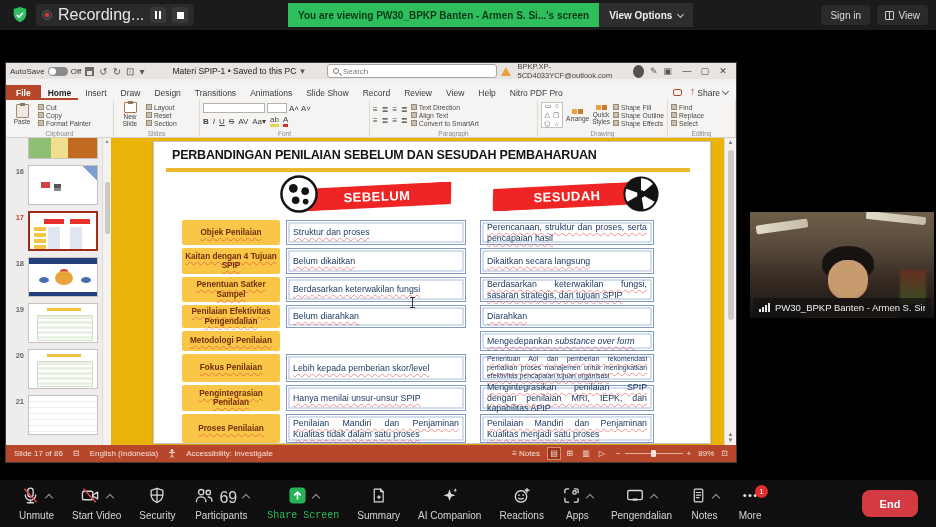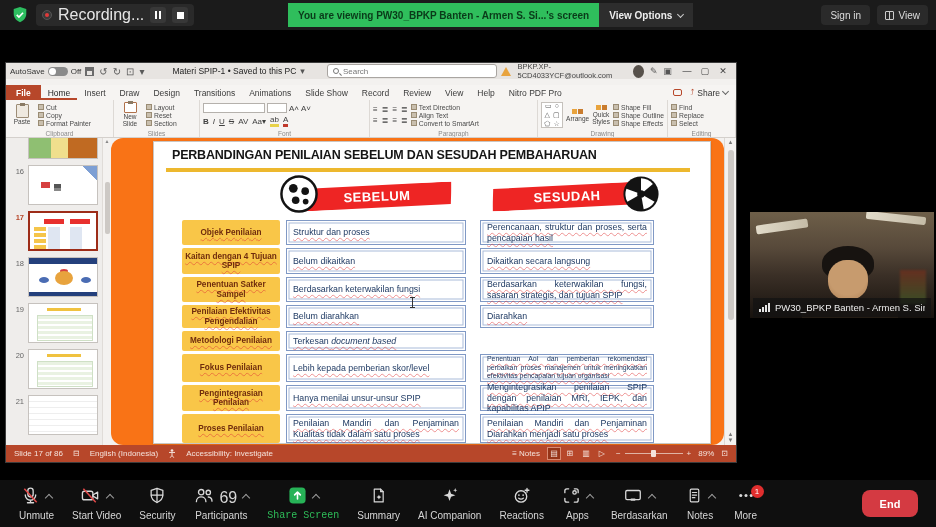--- a/index.html
+++ b/index.html
@@ -45,21 +45,21 @@
   .acct { font-size:7.5px; color:#444; }
   .avatar-dot { width:13px; height:13px; border-radius:50%; background:#57514b; }
   .tb-glyph { font-size:9px; color:#555; }
   .win-ctl { display:flex; }
   .win-ctl span { width:18px; height:18px; display:flex; align-items:center; justify-content:center; font-size:9px; color:#444; }
 
   
   #ppt-tabs { position:absolute; left:0; top:22px; width:100%; height:15px; background:#f6f4f2; display:flex; align-items:stretch; font-size:8.5px; color:#3b3b3b; }
   .tab { padding:0 7px; display:flex; align-items:center; }
   .tab.file { background:#b7472a; color:#fff; font-weight:bold; padding:0 10px; }
-  .tab.active { font-weight:normal; color:#1f1f1f; box-shadow:inset 0 -2px 0 #b7472a; }
+  .tab.active { font-weight:bold; color:#1f1f1f; box-shadow:inset 0 -2px 0 #b7472a; }
   .tabs-right { margin-left:auto; display:flex; align-items:center; gap:8px; padding-right:8px; }
   .cmt-ico { width:9px; height:7px; border:1px solid #b7472a; border-radius:2px; }
   .share-btn { font-size:8.5px; color:#333; display:flex; align-items:center; gap:3px; }
   .share-glyph { color:#b7472a; font-size:8px; }
 
   
   #ppt-ribbon { position:absolute; left:0; top:37px; width:100%; height:38px; background:#f6f4f2; border-bottom:1px solid #d4d0cc; display:flex; }
   .rgroup { position:relative; border-right:1px solid #ddd9d5; padding:2px 3px 9px 3px; display:flex; gap:3px; overflow:hidden; }
   .rg-name { position:absolute; bottom:0; left:0; right:0; text-align:center; font-size:6.5px; color:#8a8a8a; }
   .bigbtn { width:26px; display:flex; flex-direction:column; align-items:center; justify-content:center; gap:1px; }
@@ -80,41 +80,41 @@
   .chip-fc { border-bottom:3px solid #c0392b; font-size:8px; color:#3f3f3f; }
   .shapebox { width:50px; border:1px solid #c5c1bc; background:#fff; display:flex; flex-wrap:wrap; align-content:center; justify-content:center; gap:1px 3px; font-size:7px; color:#555; }
   .midbtn { display:flex; flex-direction:column; align-items:center; justify-content:center; gap:1px; width:30px; }
   .midbtn .aico { display:flex; gap:1px; }
   .midbtn .aico i { width:5px; height:5px; background:#e8a33d; } .midbtn .aico i+i { background:#c97c2e; }
   .midbtn .blbl { font-size:6.5px; color:#444; text-align:center; }
 
   
   #thumbs { position:absolute; left:0; top:75px; width:105px; bottom:17px; background:#efedeb; overflow:hidden; }
   .thumb-row { display:flex; gap:4px; padding:3px 10px 3px 4px; }
-  .tnum { width:14px; font-size:7.5px; color:#666; text-align:right; padding-top:2px; flex:none; }
+  .tnum { width:14px; font-size:7.5px; color:#666; text-align:right; padding-top:2px; flex:none;font-weight:bold; }
   .thumb-row.sel .tnum { color:#b7472a; font-weight:bold; }
   .tart { width:70px; height:40px; background:#fff; border:1px solid #c6c2be; flex:none; position:relative; }
   .thumb-row.sel .tart { border:2px solid #9d2c18; }
   .a15 { background:linear-gradient(90deg,#8fbf72 0 32%,#f0df8d 32% 58%,#c06a22 58% 100%); margin-top:-22px; }
   .a16 { background:linear-gradient(225deg,#7d9fd4 14%,#fff 14%), linear-gradient(45deg,#f4c63f 12%,#fff 12% 16%,#5a7fc0 16% 19%,#fff 19%); }
   .a16::after { content:""; position:absolute; left:12px; top:16px; width:9px; height:6px; background:#d64040; box-shadow:12px 1px 0 -1px #555, 12px 4px 0 -1px #888; }
   .a17 { background:#fff; }
   .a17::before { content:""; position:absolute; left:14px; top:6px; width:20px; height:5px; background:#e8302e; box-shadow:26px 0 0 #e8302e; }
   .a17::after { content:""; position:absolute; left:4px; top:14px; width:12px; height:22px; background:repeating-linear-gradient(#f5c54a 0 4px,#fff 4px 6px); box-shadow:14px 0 0 #dfe6f2, 36px 0 0 #dfe6f2; }
   .a18 { background:linear-gradient(#24407c 0 6px, #fff 6px calc(100% - 4px), #24407c calc(100% - 4px)); }
   .a18::after { content:""; position:absolute; left:26px; top:13px; width:18px; height:14px; border-radius:50%; background:#e8a33d; box-shadow:-20px 2px 0 -4px #4a6cb3, 22px 2px 0 -4px #4a6cb3, 0 -7px 0 -5px #d64040; }
   .a19,.a20 { background:#fff; }
   .a19::before,.a20::before { content:""; position:absolute; left:18px; top:4px; width:34px; height:3px; background:#f0c23f; }
   .a19::after,.a20::after { content:""; position:absolute; left:8px; top:11px; width:54px; height:24px; background:repeating-linear-gradient(#e9f2e2 0 3px,#fff 3px 5px); border:1px solid #cfe0c6; }
   .a21 { background:repeating-linear-gradient(#fff 0 5px,#eee 5px 6px); margin-bottom:-20px; }
   #thumb-scroll { position:absolute; right:0; top:0; width:9px; bottom:0; background:#f4f2f0; border-left:1px solid #e0dcd8; font-size:5px; color:#888; text-align:center; }
   #thumb-scroll .sthumb { position:absolute; left:2px; top:44px; width:5px; height:52px; background:#cdc9c5; border-radius:2px; }
 
   
-  #editarea { position:absolute; left:105px; top:75px; right:12px; bottom:17px; background:#f97316;border-radius:12px; }
+  #editarea { position:absolute; left:105px; top:75px; right:12px; bottom:17px; background:#eab308; }
   #main-scroll { position:absolute; right:0; top:75px; width:12px; bottom:17px; background:#f4f2f0; border-left:1px solid #dcd8d4; font-size:6px; color:#777; }
   #main-scroll .sthumb { position:absolute; left:3px; top:12px; width:6px; height:170px; background:#cdc9c5; border-radius:3px; }
   .sc-top { position:absolute; top:1px; left:0; right:0; text-align:center; }
   .sc-bot { position:absolute; bottom:1px; left:0; right:0; text-align:center; line-height:1.1; }
 
   
   #slide { position:absolute; left:42px; top:3px; width:558px; height:303px; background:#fff; border:1px solid #c9c6c3; box-shadow:0 1px 2px rgba(0,0,0,.15); }
   #slide-title { position:absolute; left:18px; top:6px; right:8px; font-size:12.5px; font-weight:bold; color:#151515; letter-spacing:-0.2px; white-space:nowrap; }
   #title-rule { position:absolute; left:12px; top:26px; width:524px; height:4px; background:#edb82e; }
   .banner { position:absolute; top:42px; width:150px; height:25px; background:#ee2524; color:#fff; font-weight:bold; font-size:13px; display:flex; align-items:center; justify-content:center; letter-spacing:.5px; transform:rotate(-2deg); clip-path:polygon(1% 10%, 100% 0, 99% 90%, 0 100%); }
@@ -531,22 +531,22 @@
                 <div class="tx"><span class="t">Belum diarahkan</span></div>
               </div>
               <div class="c-cell c-after">
                 <div class="tx"><span class="t">Diarahkan</span></div>
               </div>
             </div>
             <div class="c-row" style="flex: 0 0 20px;">
               <div class="c-label">
                 <span class="t">Metodologi Penilaian</span>
               </div>
-              <div class="c-cell c-before">
-                <div class="tx"><span class="t">Terkesan </span><em class="t">document based</em></div>
+              <div class="c-cell c-after">
+                <div class="tx"><span class="t">Mengedepankan </span><em class="t">substance over form</em></div>
               </div>
             </div>
             <div class="c-row" style="flex: 0 0 28px;">
               <div class="c-label">
                 <span class="t">Fokus Penilaian</span>
               </div>
               <div class="c-cell c-before">
                 <div class="tx"><span class="t">Lebih kepada pemberian skor/level</span></div>
               </div>
               <div class="c-cell c-after small just">
@@ -565,21 +565,21 @@
               </div>
             </div>
             <div class="c-row" style="flex: 0 0 29px;">
               <div class="c-label">
                 <span class="t">Proses Penilaian</span>
               </div>
               <div class="c-cell c-before just">
                 <div class="tx"><span class="t">Penilaian Mandiri dan Penjaminan Kualitas tidak dalam satu proses</span></div>
               </div>
               <div class="c-cell c-after just">
-                <div class="tx"><span class="t">Penilaian Mandiri dan Penjaminan Diarahkan menjadi satu proses</span></div>
+                <div class="tx"><span class="t">Penilaian Mandiri dan Penjaminan Kualitas menjadi satu proses</span></div>
               </div>
             </div>
           </div>
         <div id="ibeam"></div>
       </div>
     </div>
     <div id="main-scroll">
       <div class="sc-top">▲</div>
         <span class="sthumb"></span>
         <div class="sc-bot">▲<br>▼</div>
@@ -733,21 +733,21 @@
           <div class="lb">Apps</div>
         </div>
         <div class="zi">
           <div class="ic">
             <span><svg width="20" height="19" viewBox="0 0 22 20">
                 <rect x="3" y="4.5" width="16" height="10" rx="1.5" stroke="#d9d9d9" stroke-width="1.4" fill="none" stroke-linecap="round" stroke-linejoin="round"></rect>
                 <path d="M8.5 14.5h5" stroke="#d9d9d9" stroke-width="2.4"></path>
               </svg></span>
             <span class="chev-up"></span>
           </div>
-          <div class="lb">Berdasarkan</div>
+          <div class="lb">Pengendalian</div>
         </div>
         <div class="zi">
           <div class="ic">
             <span><svg width="17" height="19" viewBox="0 0 20 20">
                 <rect x="5" y="2.5" width="10" height="15" rx="1.2" stroke="#d9d9d9" stroke-width="1.4" fill="none" stroke-linecap="round" stroke-linejoin="round"></rect>
                 <path d="M7.5 6.5h5M7.5 9.5h5M7.5 12.5h3" stroke="#d9d9d9" stroke-width="1.4" fill="none" stroke-linecap="round" stroke-linejoin="round"></path>
               </svg></span>
             <span class="chev-up"></span>
           </div>
           <div class="lb">Notes</div>

